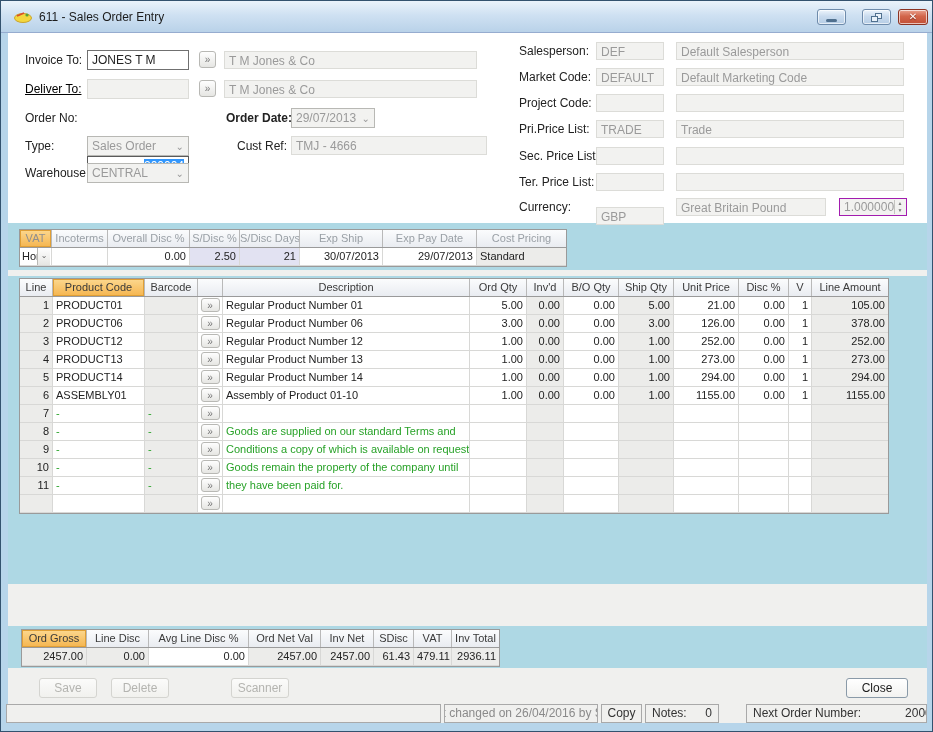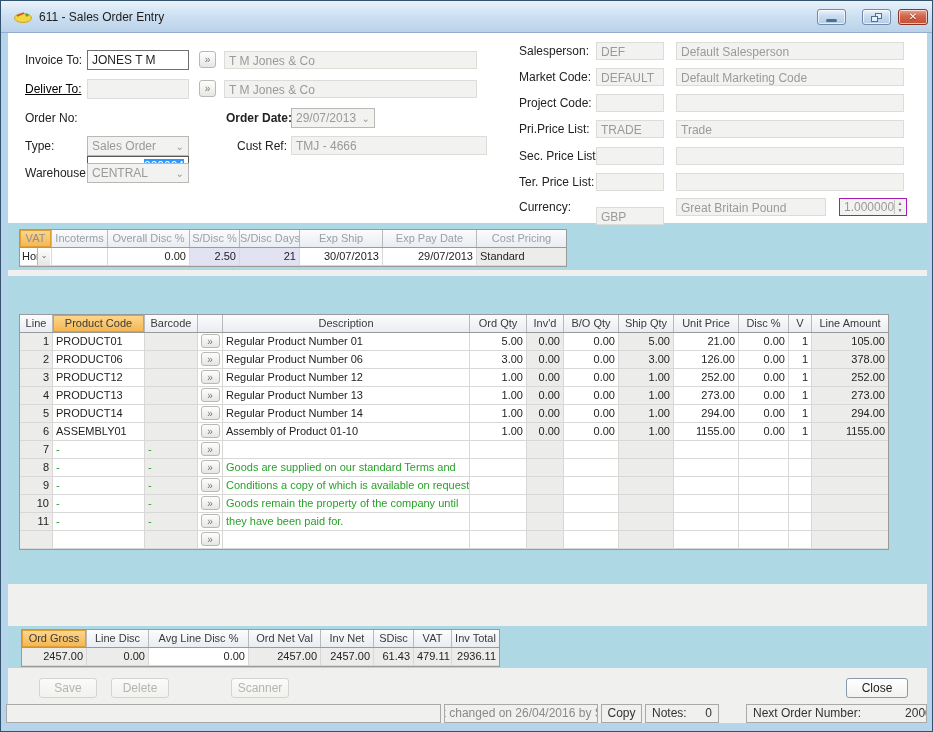--- a/index.html
+++ b/index.html
@@ -192,21 +192,21 @@
       <div></div>
       <div class="num">0.00</div>
       <div class="num lav">2.50</div>
       <div class="num lav">21</div>
       <div class="num">30/07/2013</div>
       <div class="num">29/07/2013</div>
       <div class="cost">Standard</div>
     </div>
   </div>
 
-  <div class="grid" style="left:18px;top:277px;width:870px;margin-top:36px;">
+  <div class="grid" style="left:18px;top:277px;width:870px;">
     <div class="gh lines-cols" id="lines-head">
         <div>Line</div>
         <div class="hl">Product Code</div>
         <div>Barcode</div>
         <div></div>
         <div>Description</div>
         <div>Ord Qty</div>
         <div>Inv'd</div>
         <div>B/O Qty</div>
         <div>Ship Qty</div>

